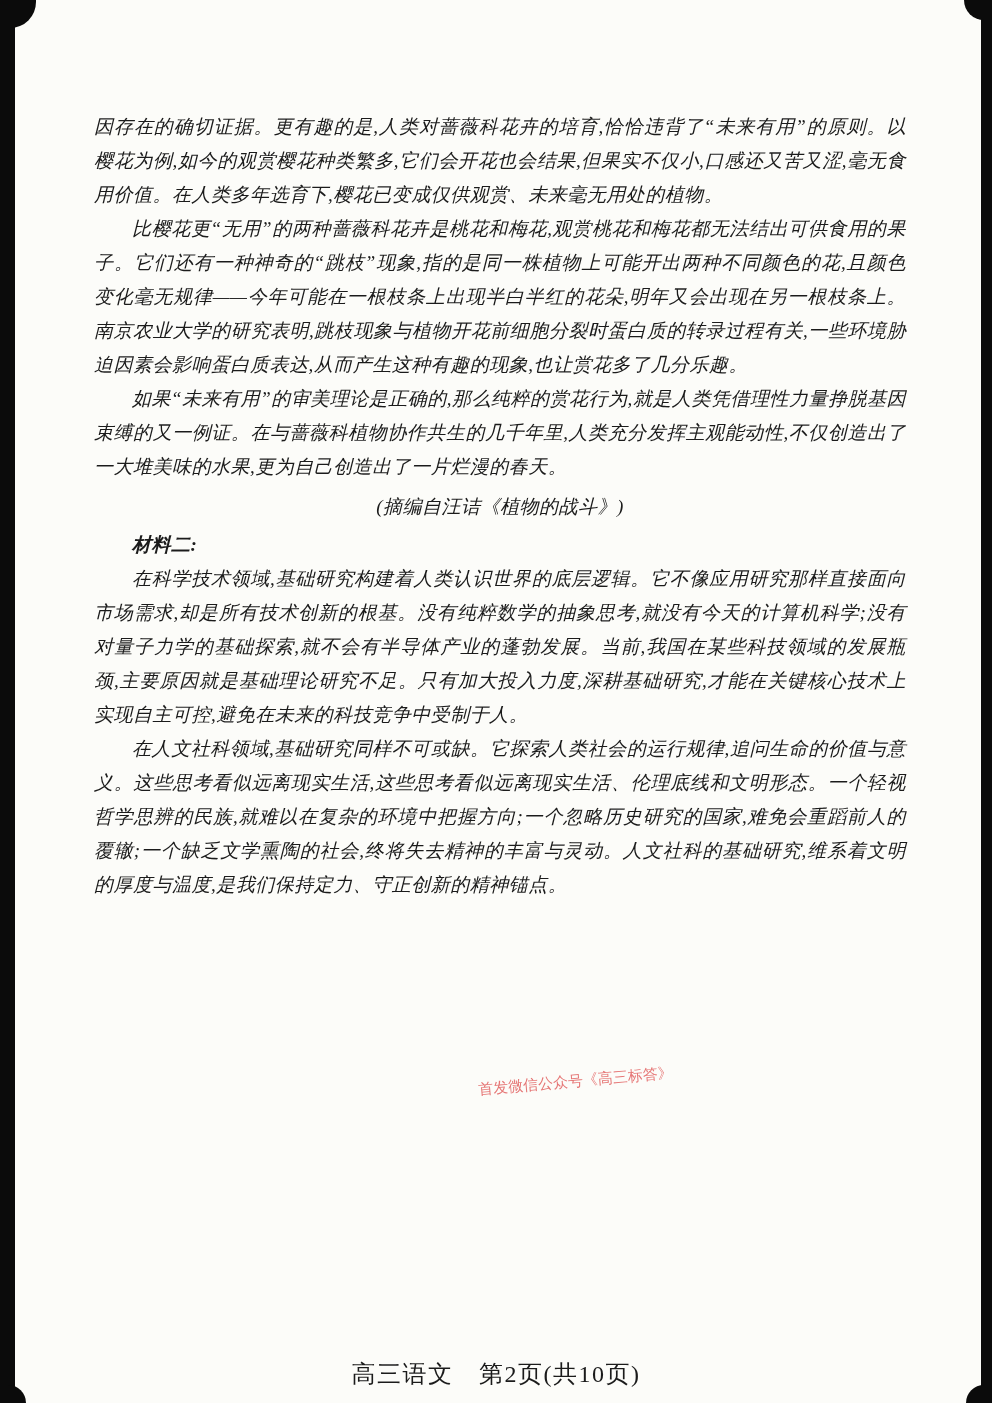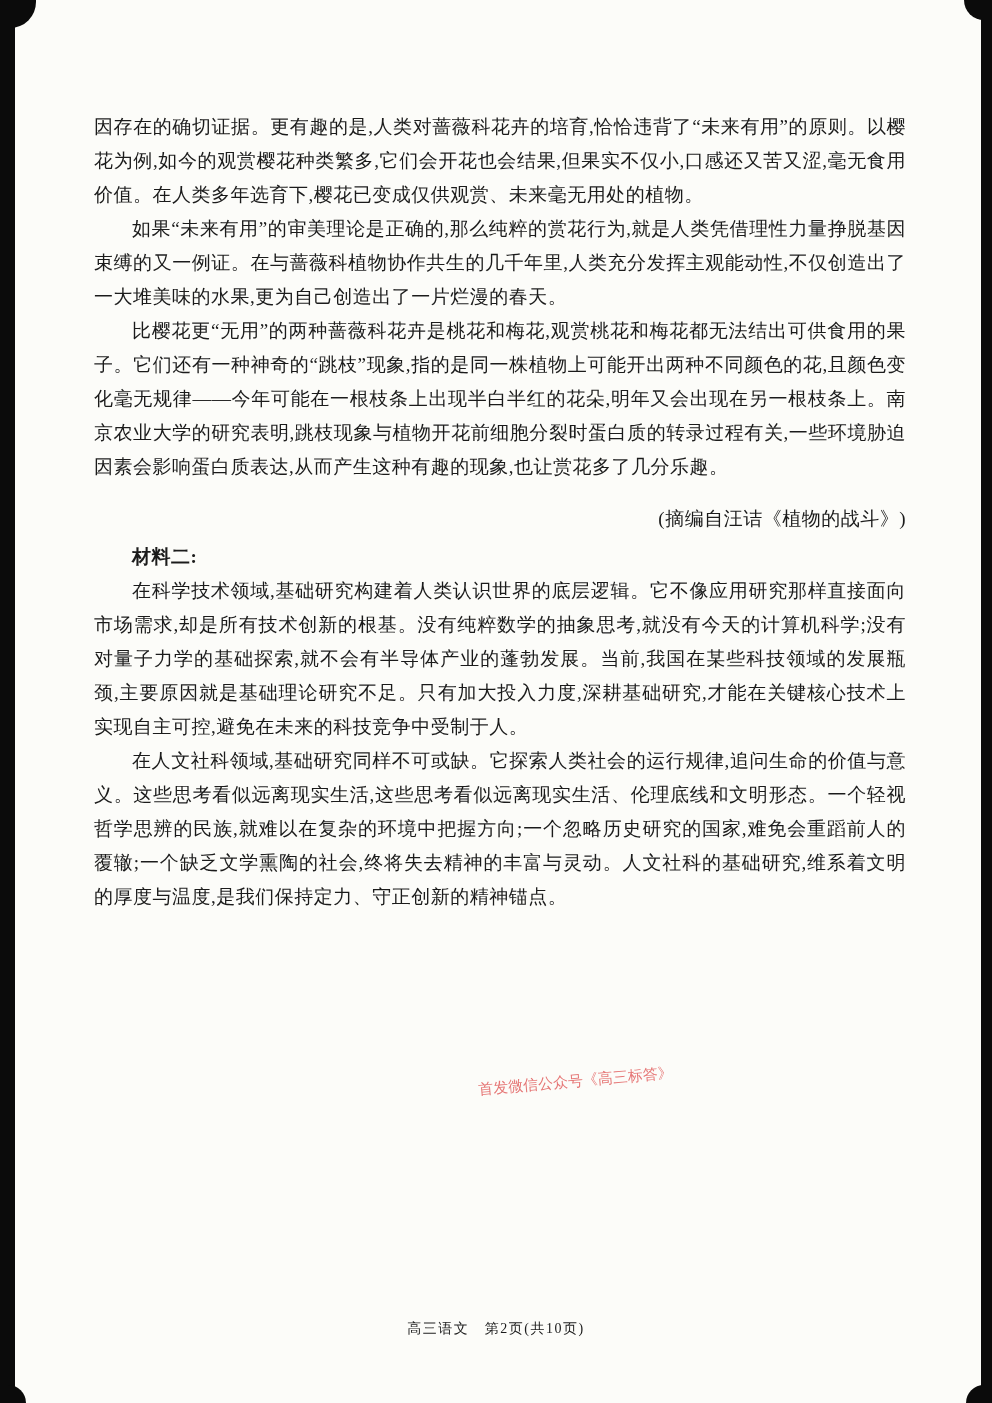--- a/index.html
+++ b/index.html
@@ -27,64 +27,65 @@
 
   .content {
     position: absolute;
     left: 94px;
     top: 110px;
     width: 812px;
     font-size: 19px;
     line-height: 34px;
     text-align: justify;
     letter-spacing: 0.5px;
+    font-style: italic;
   }
   .content p { margin: 0; }
   p.ind  { text-indent: 2em; }
   p.cont { text-indent: 0; }
-  p.attr { text-align: right; margin-top: 18px; margin-bottom: 4px; text-indent: 0; }
+  p.attr { text-align: center; margin-top: 6px; margin-bottom: 4px; text-indent: 0; }
   p.head { font-weight: bold; text-indent: 2em; margin-top: 0; }
 
   .watermark {
     position: absolute;
     left: 478px;
     top: 1072px;
     transform: rotate(-5deg);
     font-size: 15px;
     white-space: nowrap;
     font-family: "Liberation Sans", sans-serif;
     opacity: 0.8;
   }
 
   .footer {
     position: absolute;
     left: 0;
     right: 0;
-    top: 1320px;
+    top: 1358px;
     text-align: center;
-    font-size: 14px;
+    font-size: 24px;
     letter-spacing: 1.5px;
   }
 </style>
 </head>
 <body>
 
 <div class="page" style="background: rgb(252, 252, 249); color: rgb(27, 27, 27);">
 
   <div class="scan-edge scan-edge-left"></div>
   <div class="scan-edge scan-edge-right"></div>
   <div class="scan-corner scan-corner-tl"></div>
   <div class="scan-corner scan-corner-tr"></div>
   <div class="scan-corner scan-corner-bl"></div>
   <div class="scan-corner scan-corner-br"></div>
 
   <div class="content">
     <p class="cont">因存在的确切证据。更有趣的是,人类对蔷薇科花卉的培育,恰恰违背了“未来有用”的原则。以樱花为例,如今的观赏樱花种类繁多,它们会开花也会结果,但果实不仅小,口感还又苦又涩,毫无食用价值。在人类多年选育下,樱花已变成仅供观赏、未来毫无用处的植物。</p>
+    <p class="ind">比樱花更“无用”的两种蔷薇科花卉是桃花和梅花,观赏桃花和梅花都无法结出可供食用的果子。它们还有一种神奇的“跳枝”现象,指的是同一株植物上可能开出两种不同颜色的花,且颜色变化毫无规律——今年可能在一根枝条上出现半白半红的花朵,明年又会出现在另一根枝条上。南京农业大学的研究表明,跳枝现象与植物开花前细胞分裂时蛋白质的转录过程有关,一些环境胁迫因素会影响蛋白质表达,从而产生这种有趣的现象,也让赏花多了几分乐趣。</p>
     <p class="ind">如果“未来有用”的审美理论是正确的,那么纯粹的赏花行为,就是人类凭借理性力量挣脱基因束缚的又一例证。在与蔷薇科植物协作共生的几千年里,人类充分发挥主观能动性,不仅创造出了一大堆美味的水果,更为自己创造出了一片烂漫的春天。</p>
-    <p class="ind">比樱花更“无用”的两种蔷薇科花卉是桃花和梅花,观赏桃花和梅花都无法结出可供食用的果子。它们还有一种神奇的“跳枝”现象,指的是同一株植物上可能开出两种不同颜色的花,且颜色变化毫无规律——今年可能在一根枝条上出现半白半红的花朵,明年又会出现在另一根枝条上。南京农业大学的研究表明,跳枝现象与植物开花前细胞分裂时蛋白质的转录过程有关,一些环境胁迫因素会影响蛋白质表达,从而产生这种有趣的现象,也让赏花多了几分乐趣。</p>
     <p class="attr">(摘编自汪诘《植物的战斗》)</p>
     <p class="head">材料二:</p>
     <p class="ind">在科学技术领域,基础研究构建着人类认识世界的底层逻辑。它不像应用研究那样直接面向市场需求,却是所有技术创新的根基。没有纯粹数学的抽象思考,就没有今天的计算机科学;没有对量子力学的基础探索,就不会有半导体产业的蓬勃发展。当前,我国在某些科技领域的发展瓶颈,主要原因就是基础理论研究不足。只有加大投入力度,深耕基础研究,才能在关键核心技术上实现自主可控,避免在未来的科技竞争中受制于人。</p>
     <p class="ind">在人文社科领域,基础研究同样不可或缺。它探索人类社会的运行规律,追问生命的价值与意义。这些思考看似远离现实生活,这些思考看似远离现实生活、伦理底线和文明形态。一个轻视哲学思辨的民族,就难以在复杂的环境中把握方向;一个忽略历史研究的国家,难免会重蹈前人的覆辙;一个缺乏文学熏陶的社会,终将失去精神的丰富与灵动。人文社科的基础研究,维系着文明的厚度与温度,是我们保持定力、守正创新的精神锚点。</p>
   </div>
 
   <div class="watermark" style="color: rgb(224, 85, 85);">首发微信公众号《高三标答》</div>
 
   <div class="footer">高三语文　第2页(共10页)</div>
 

